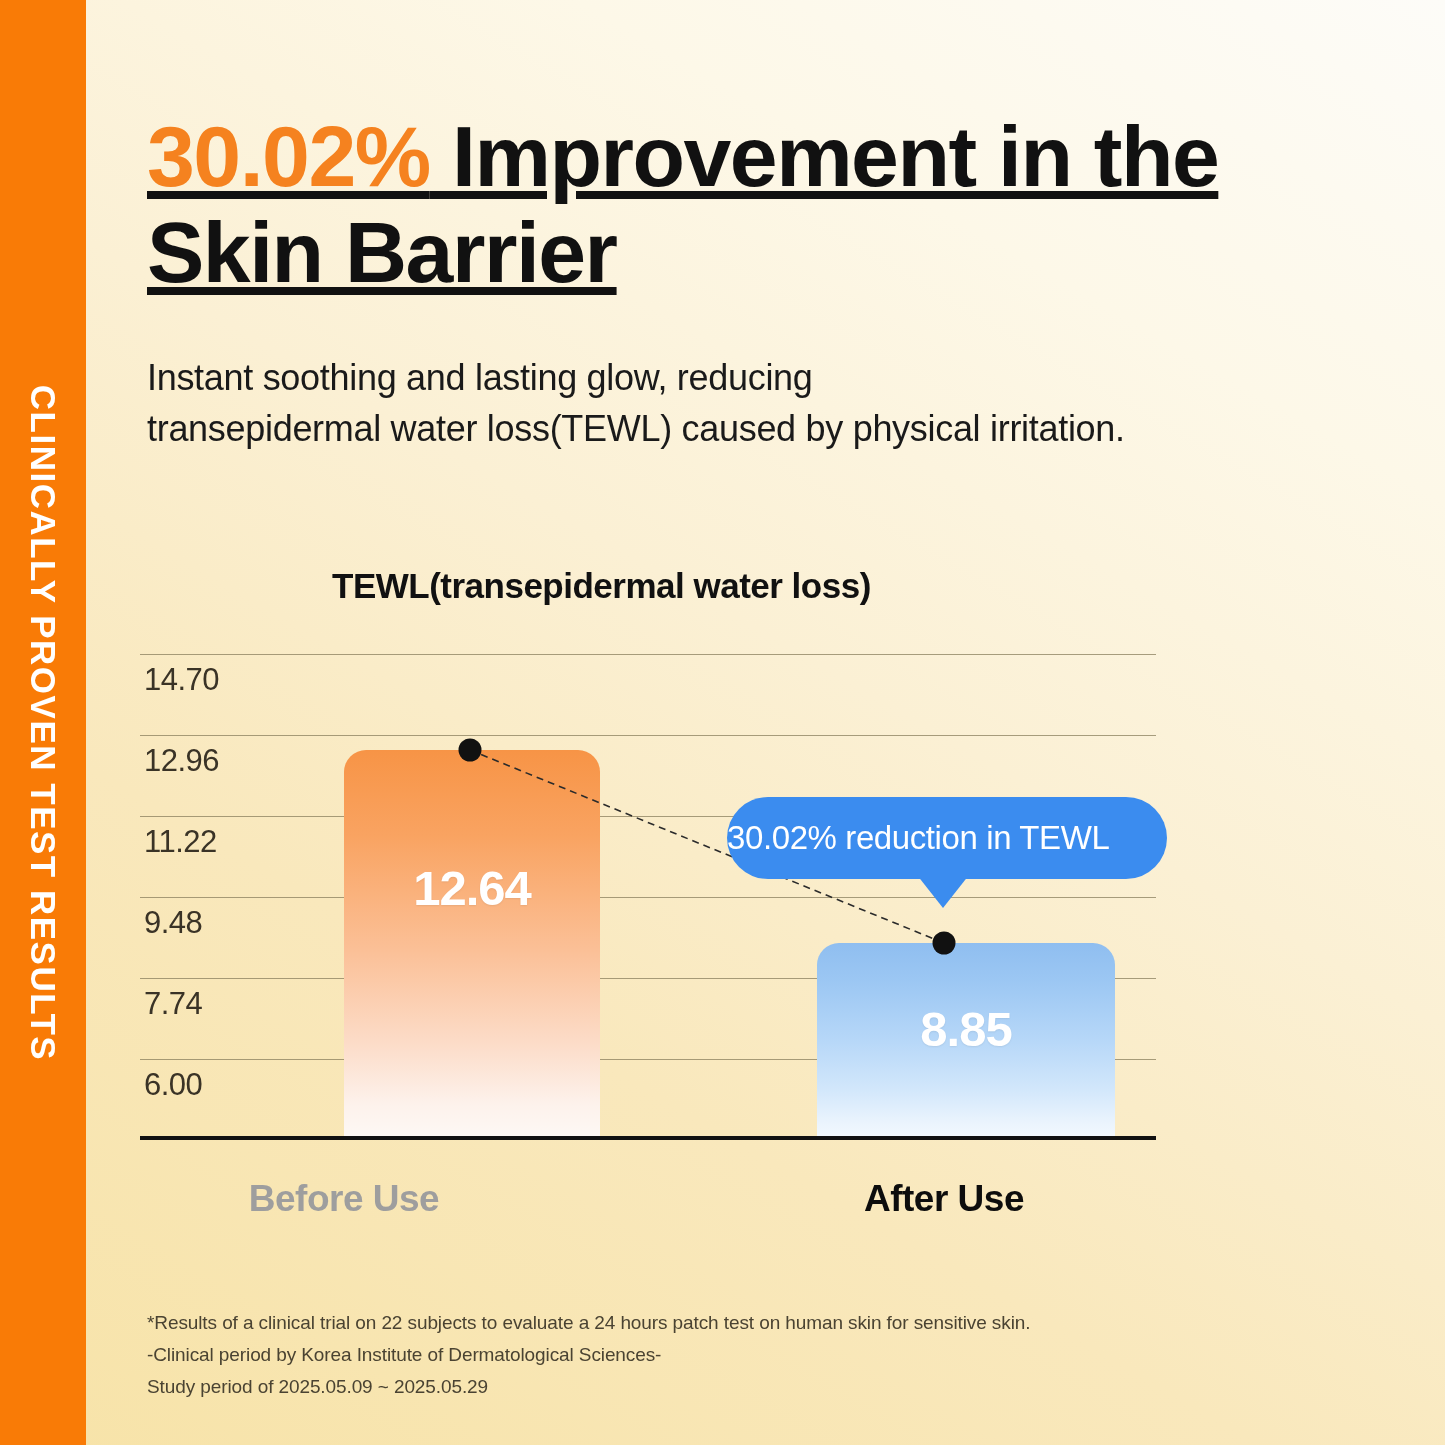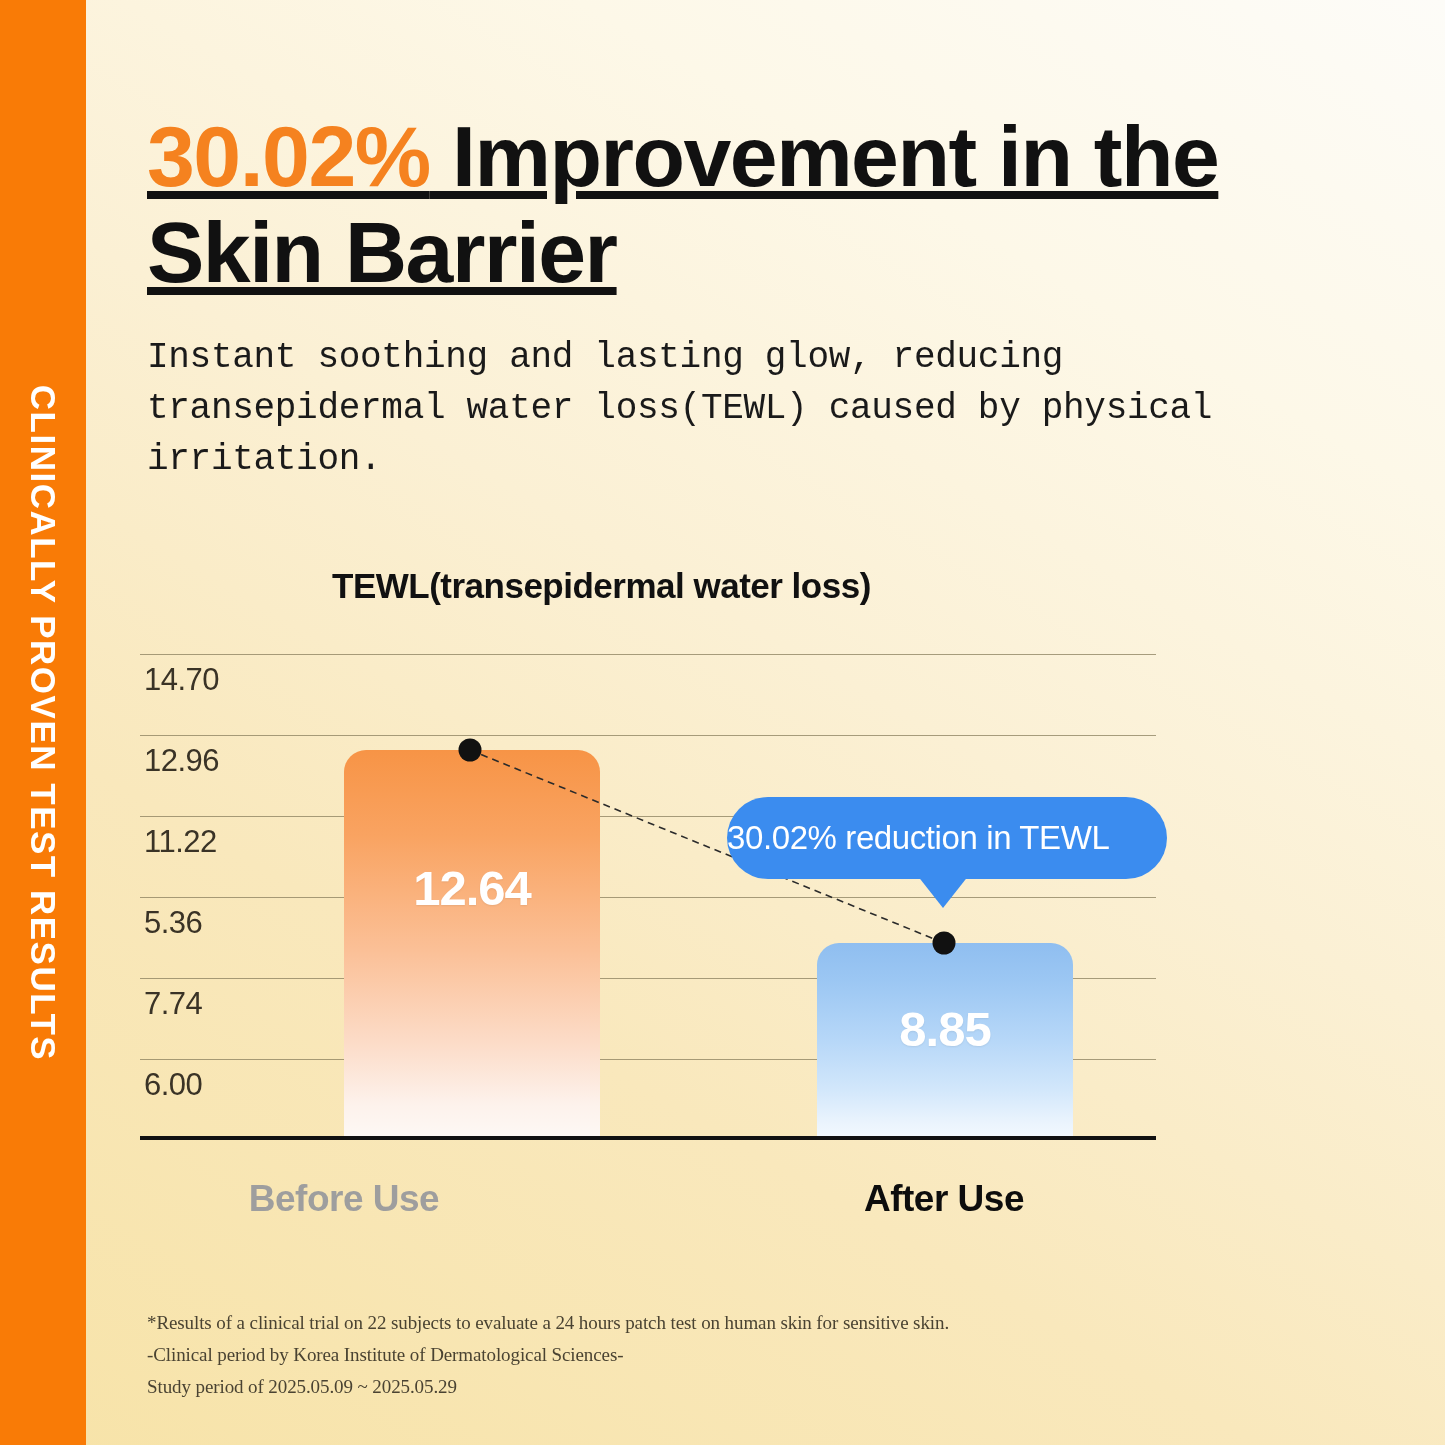--- a/index.html
+++ b/index.html
@@ -53,27 +53,26 @@
     font-weight:700;
     letter-spacing:-1.5px;
     color:#111111;
     text-decoration:underline;
   }
   #headline .pct { color:#F5821F; }
 
   
   #subtitle {
     position:absolute;
-    left:147px; top:332px;
+    left:147px; top:352px;
     width:1230px;
     font-size:36px;
     line-height:1.42;
     color:#1A1A1A;
     letter-spacing:-0.3px;
-    font-family:Liberation Mono, monospace;
   }
 
   
   #chart-title {
     position:absolute;
     left:332px; top:566px;
     font-size:35px;
     font-weight:700;
     color:#111111;
     letter-spacing:-0.5px;
@@ -110,21 +109,21 @@
     position:absolute;
     border-radius:22px 22px 0 0;
   }
   #bar-before {
     left:204px;
     width:256px;
     background:linear-gradient(to bottom,#F79446 0%,#F9A361 22%,#FBC097 52%,#FCDCC8 76%,#FDF2EC 92%,#FDF8F4 100%);
   }
   #bar-after {
     left:677px;
-    width:256px;
+    width:298px;
     background:linear-gradient(to bottom,#8FBEF0 0%,#9CC7F3 20%,#B6D7F8 50%,#D2E7FB 76%,#E9F3FD 92%,#F2F8FE 100%);
   }
   .bar-value {
     position:absolute;
     width:100%;
     text-align:center;
     color:#FFFFFF;
     font-size:49px;
     font-weight:700;
     letter-spacing:-1px;
@@ -181,21 +180,20 @@
 
   
   #footnote {
     position:absolute;
     left:147px; top:1307px;
     width:1000px;
     font-size:19px;
     line-height:1.68;
     color:#4A4332;
     letter-spacing:-0.1px;
-    font-family:Liberation Serif, serif;
   }
   #footnote div { white-space:nowrap; }
 </style>
 </head>
 <body>
 
 <div id="canvas">
 
   <div id="rail">
     <span id="rail-label">CLINICALLY PROVEN TEST RESULTS</span>
@@ -217,21 +215,21 @@
     <div class="gridline" style="top:14px"></div>
     <div class="gridline" style="top:95px"></div>
     <div class="gridline" style="top:176px"></div>
     <div class="gridline" style="top:257px"></div>
     <div class="gridline" style="top:338px"></div>
     <div class="gridline" style="top:419px"></div>
 
     <div class="ytick" style="top:22px">14.70</div>
     <div class="ytick" style="top:103px">12.96</div>
     <div class="ytick" style="top:184px">11.22</div>
-    <div class="ytick" style="top:265px">5.36</div>
+    <div class="ytick" style="top:265px">9.48</div>
     <div class="ytick" style="top:346px">7.74</div>
     <div class="ytick" style="top:427px">6.00</div>
 
     <div class="bar" id="bar-before" style="top:110px;height:386px">
       <div class="bar-value" style="top:110px">12.64</div>
     </div>
 
     <div class="bar" id="bar-after" style="top:303px;height:193px">
       <div class="bar-value" style="top:58px">8.85</div>
     </div>

